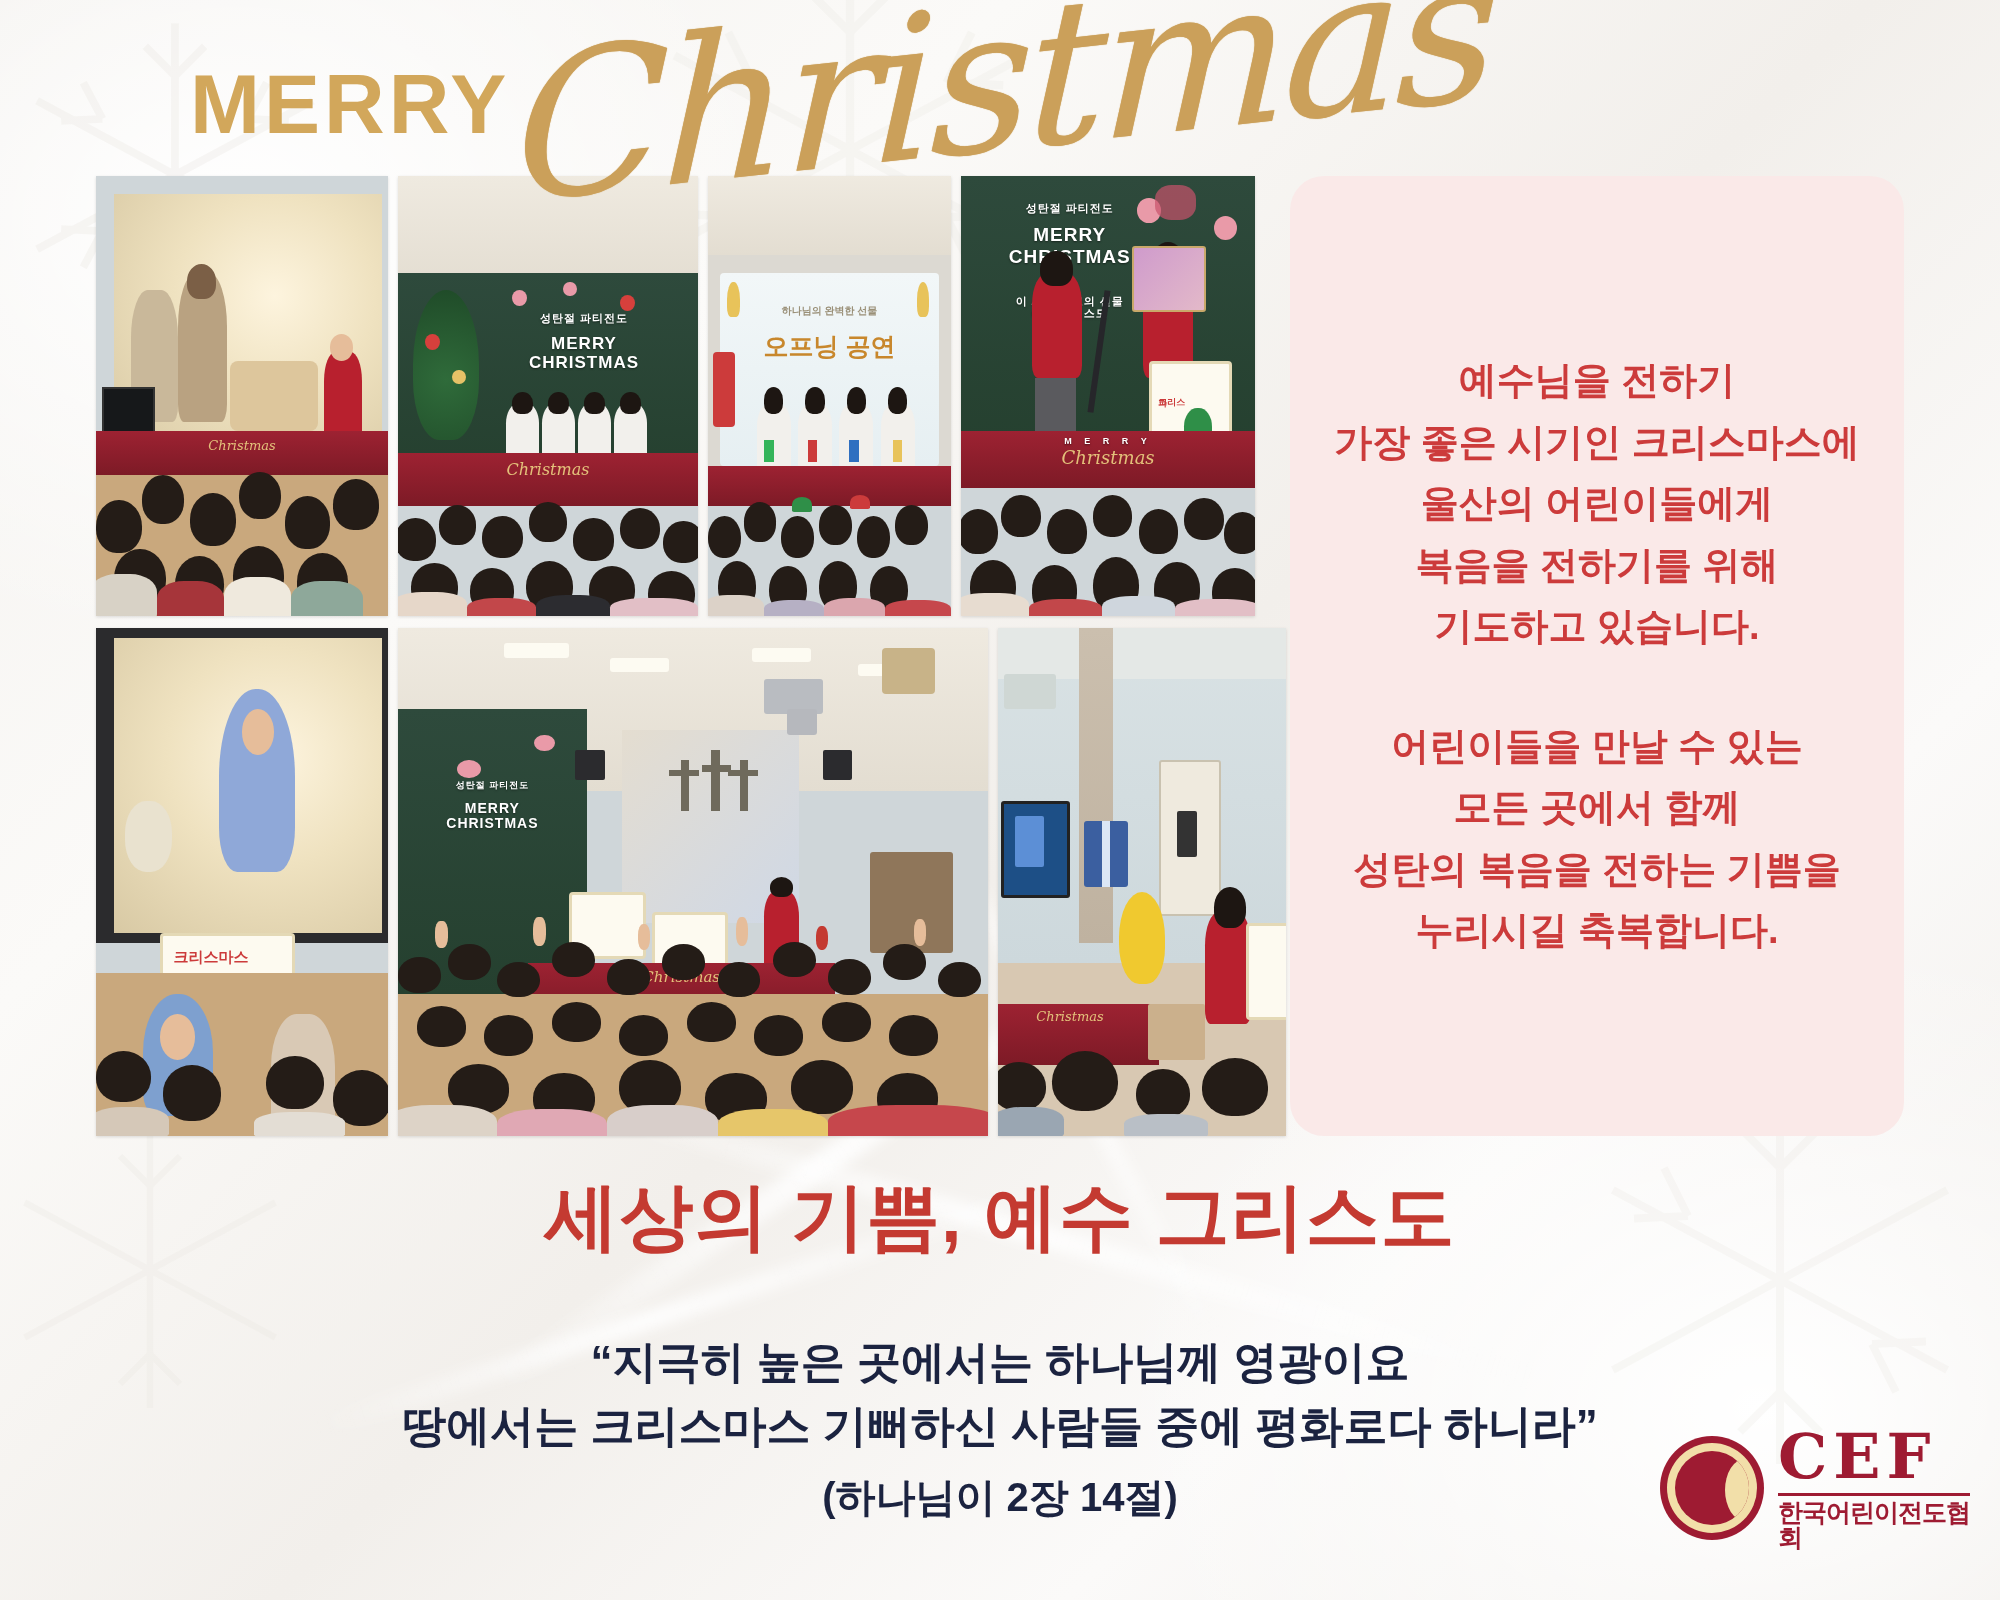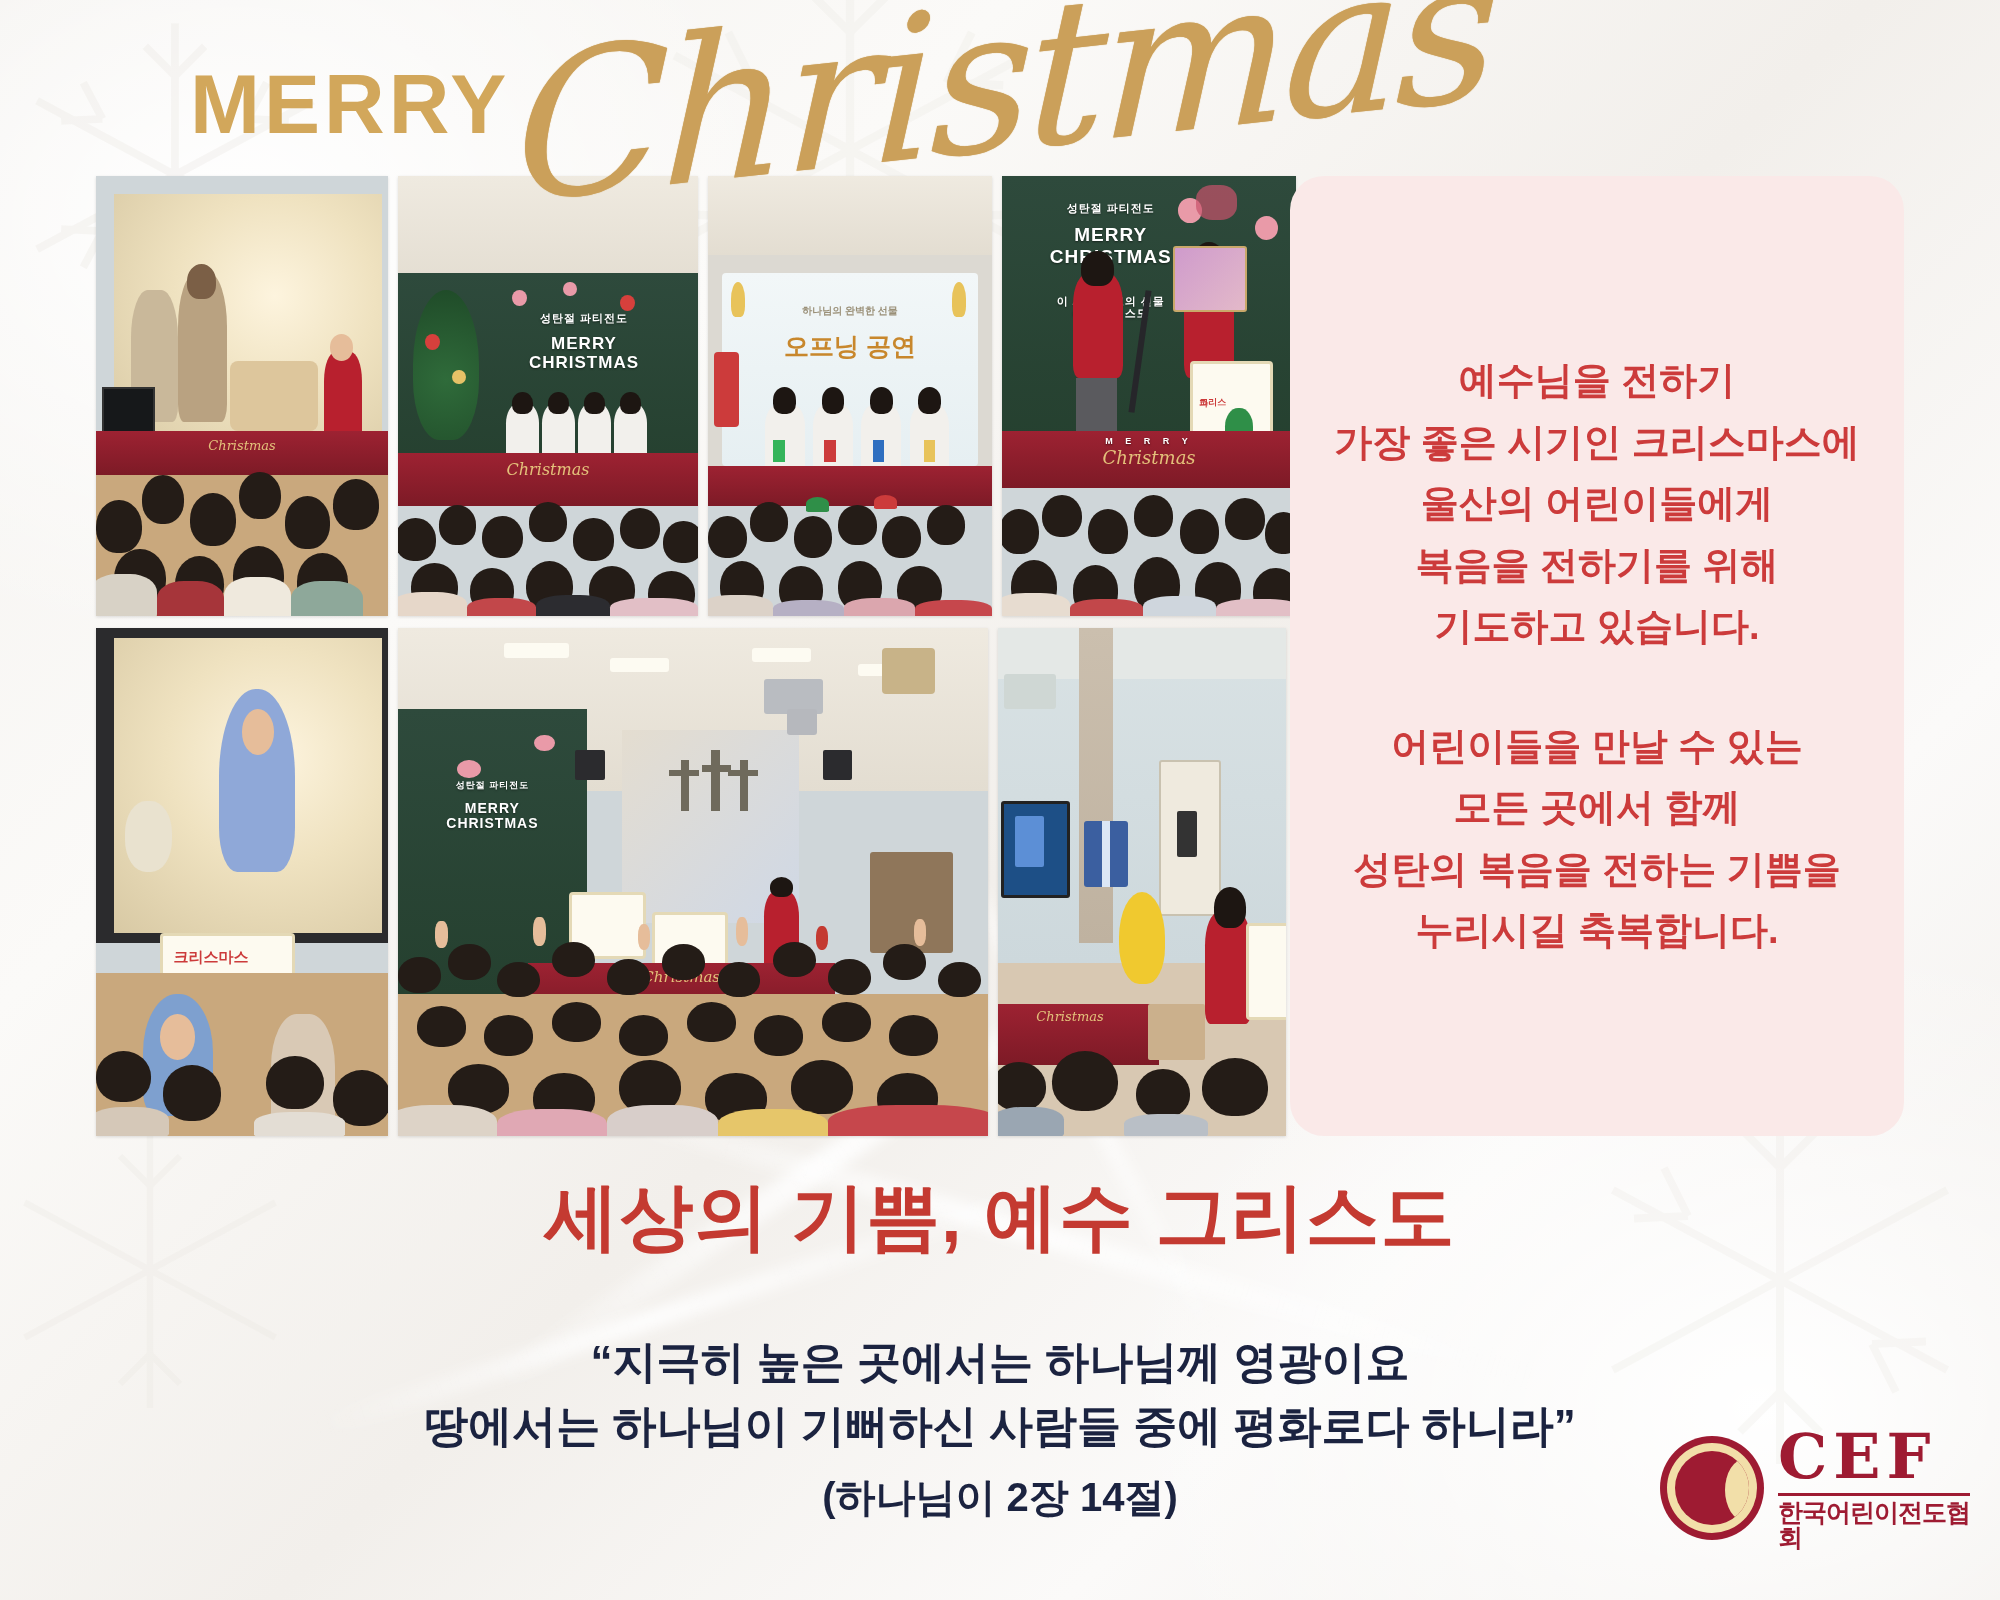--- a/index.html
+++ b/index.html
@@ -430,21 +430,21 @@
             <div class="head" style="left:63%;top:62%;width:15%;height:36%"></div>
             <div class="head" style="left:82%;top:66%;width:15%;height:34%"></div>
             <div class="body-b" style="left:0%;top:82%;width:24%;height:22%;background:#e6d7c9"></div>
             <div class="body-b" style="left:24%;top:86%;width:22%;height:18%;background:#c2474a"></div>
             <div class="body-b" style="left:46%;top:84%;width:24%;height:20%;background:#2c2c30"></div>
             <div class="body-b" style="left:70%;top:86%;width:28%;height:18%;background:#e2bfc6"></div>
           </div>
         </div>
       </div>
 
-      <div class="ph" style="width:284px;height:440px;">
+      <div class="ph" style="width:243px;height:440px;">
         <div class="cap">
           <div class="ceiling" style="height:18%;"></div>
           <div style="position:absolute;left:0;right:0;top:18%;height:50%;background:#dcd9d2;"></div>
           <div class="slide-card" style="left:5%;top:22%;width:90%;height:44%;"></div>
           <div class="slide-sub" style="top:29%;font-size:10px;">하나님의 완벽한 선물</div>
           <div class="slide-title" style="top:35%;font-size:25px;">오프닝 공연</div>
           <div style="position:absolute;left:8%;top:24%;width:5%;height:8%;background:#e8c35a;border-radius:50% 50% 30% 30%;"></div>
           <div style="position:absolute;left:86%;top:24%;width:5%;height:8%;background:#e8c35a;border-radius:50% 50% 30% 30%;"></div>
           <div style="position:absolute;left:2%;top:40%;width:9%;height:17%;background:#cc3b3b;border-radius:4px;"></div>
           <div class="person-white" style="left:20%;top:52%;width:14%;height:16%;"></div>
@@ -671,21 +671,21 @@
 울산의 어린이들에게
 복음을 전하기를 위해
 기도하고 있습니다.</div>
     <div class="sp-gap"></div>
     <div class="sp-para">어린이들을 만날 수 있는
 모든 곳에서 함께
 성탄의 복음을 전하는 기쁨을
 누리시길 축복합니다.</div>
   </div>
   <div id="verse">“지극히 높은 곳에서는 하나님께 영광이요
-땅에서는 하나님이 기뻐하신 사람들 중에 평화로다 하니라”</div>
+땅에서는 크리스마스 기뻐하신 사람들 중에 평화로다 하니라”</div>
   <div id="verseref">(하나님이 2장 14절)</div>
 
   <div id="cef">
     <div id="cef-mark">
       <div class="face"></div>
     </div>
     <div id="cef-text">
       <div id="cef-letters">CEF</div>
       <div id="cef-rule"></div>
       <div id="cef-kor">한국어린이전도협회</div>

